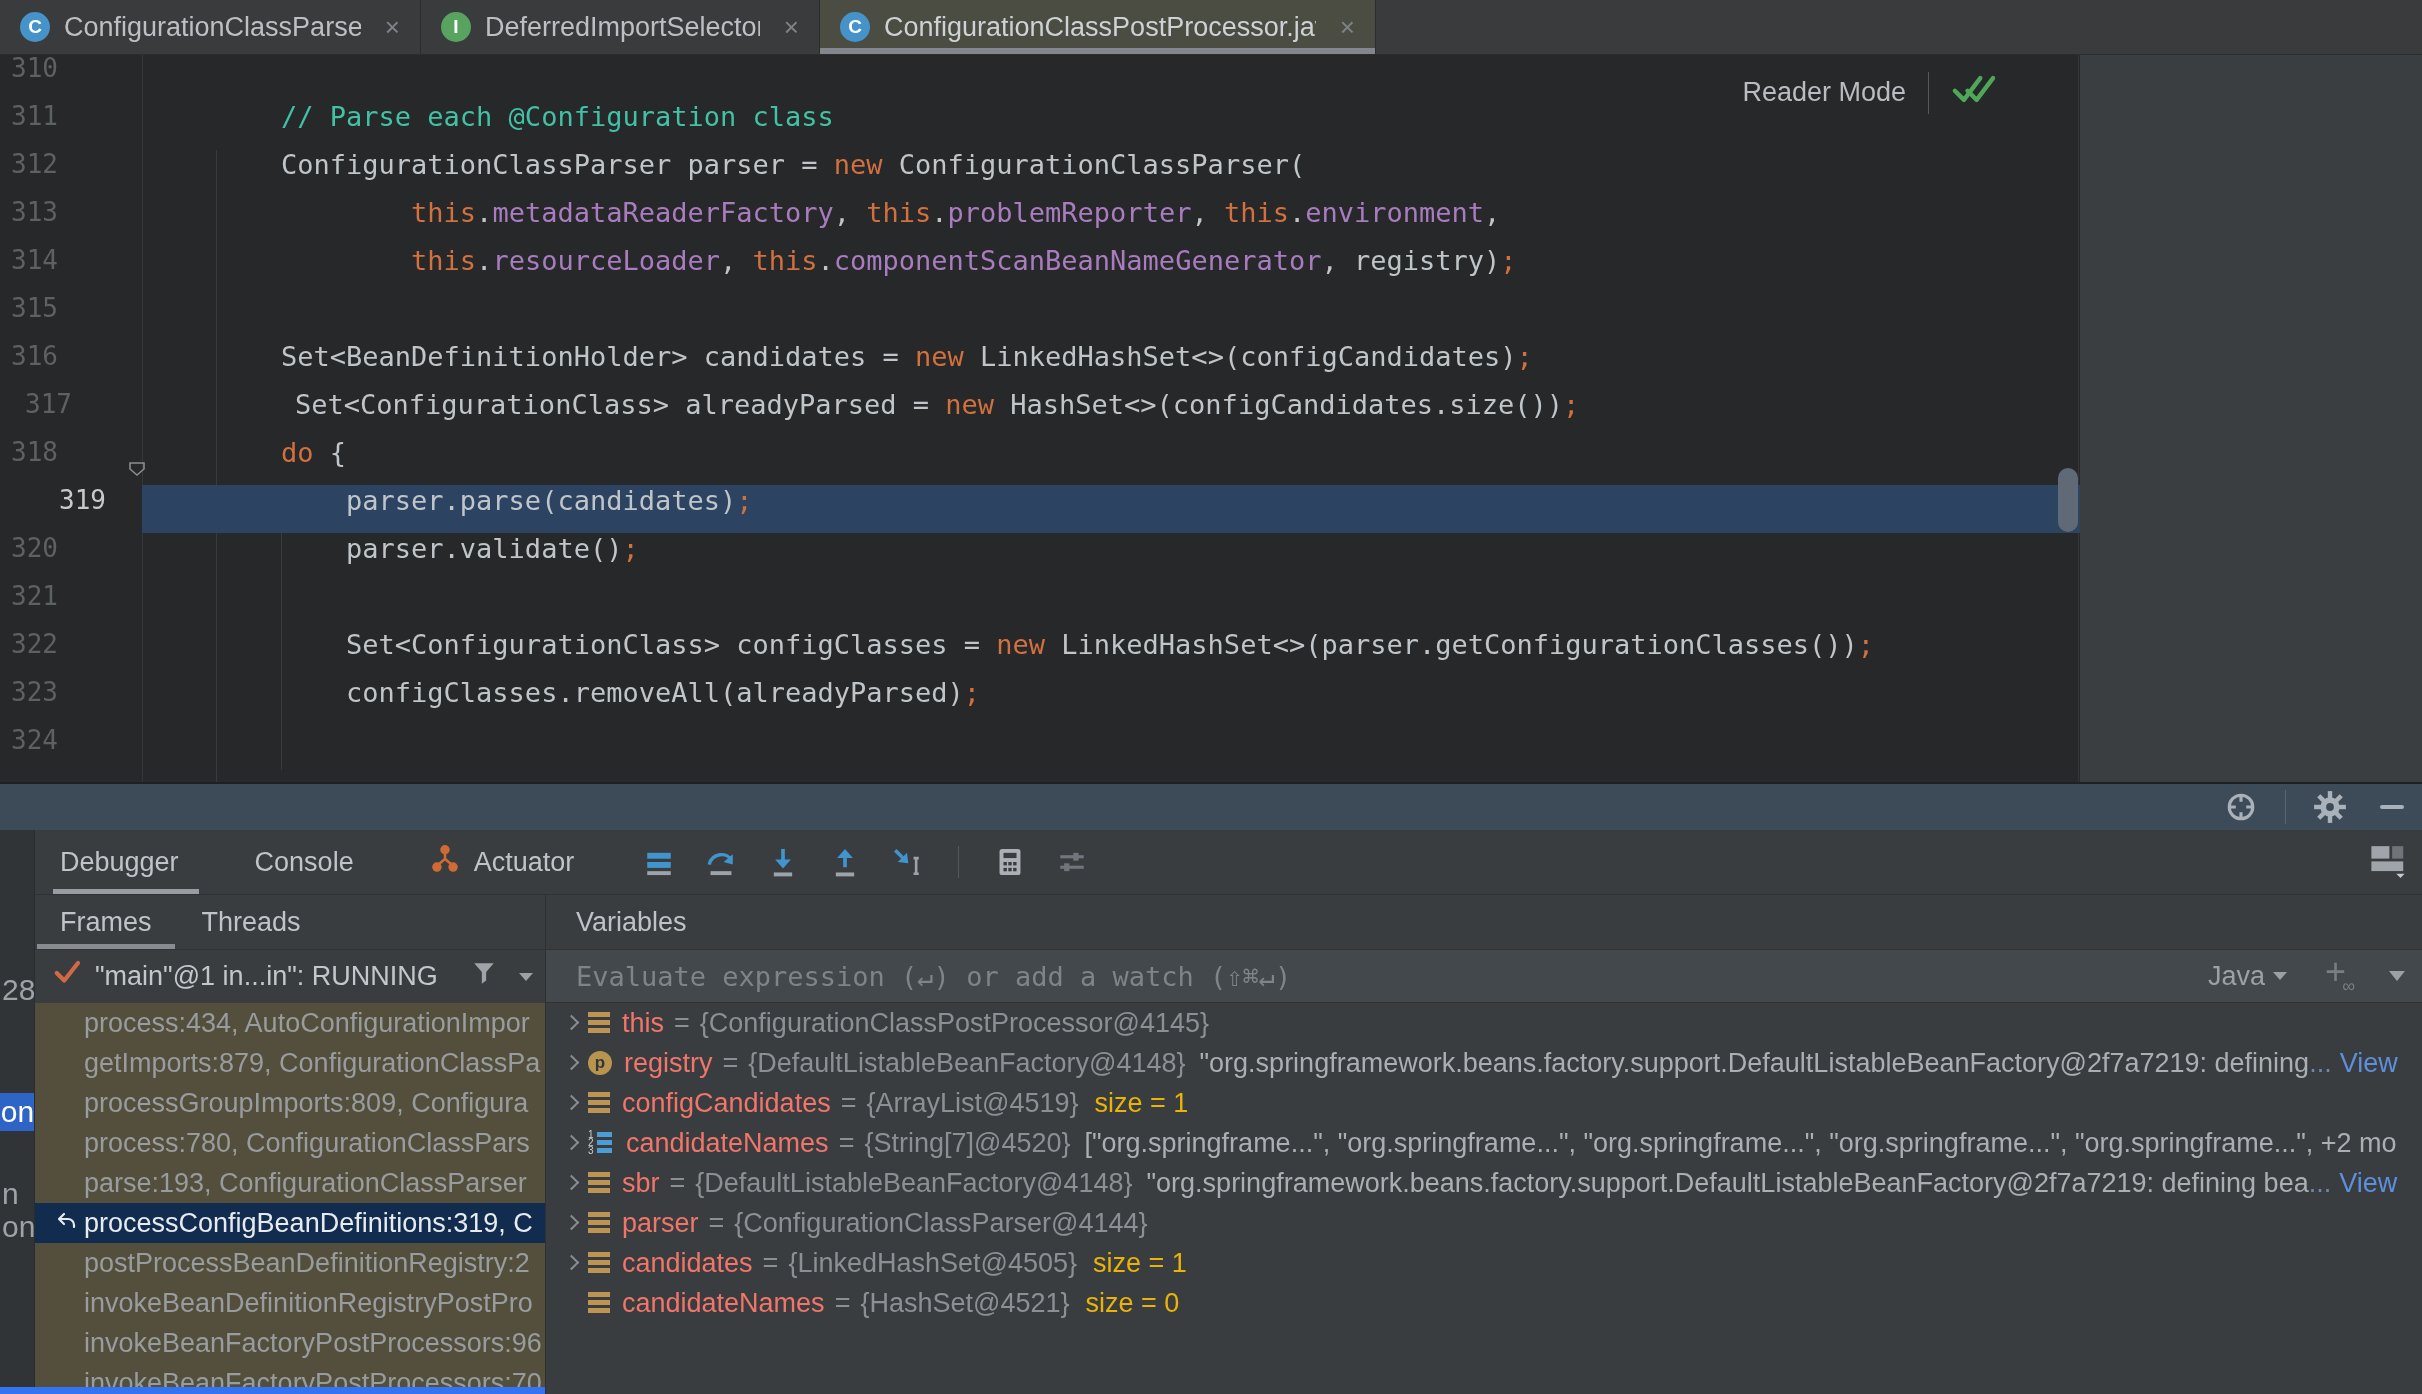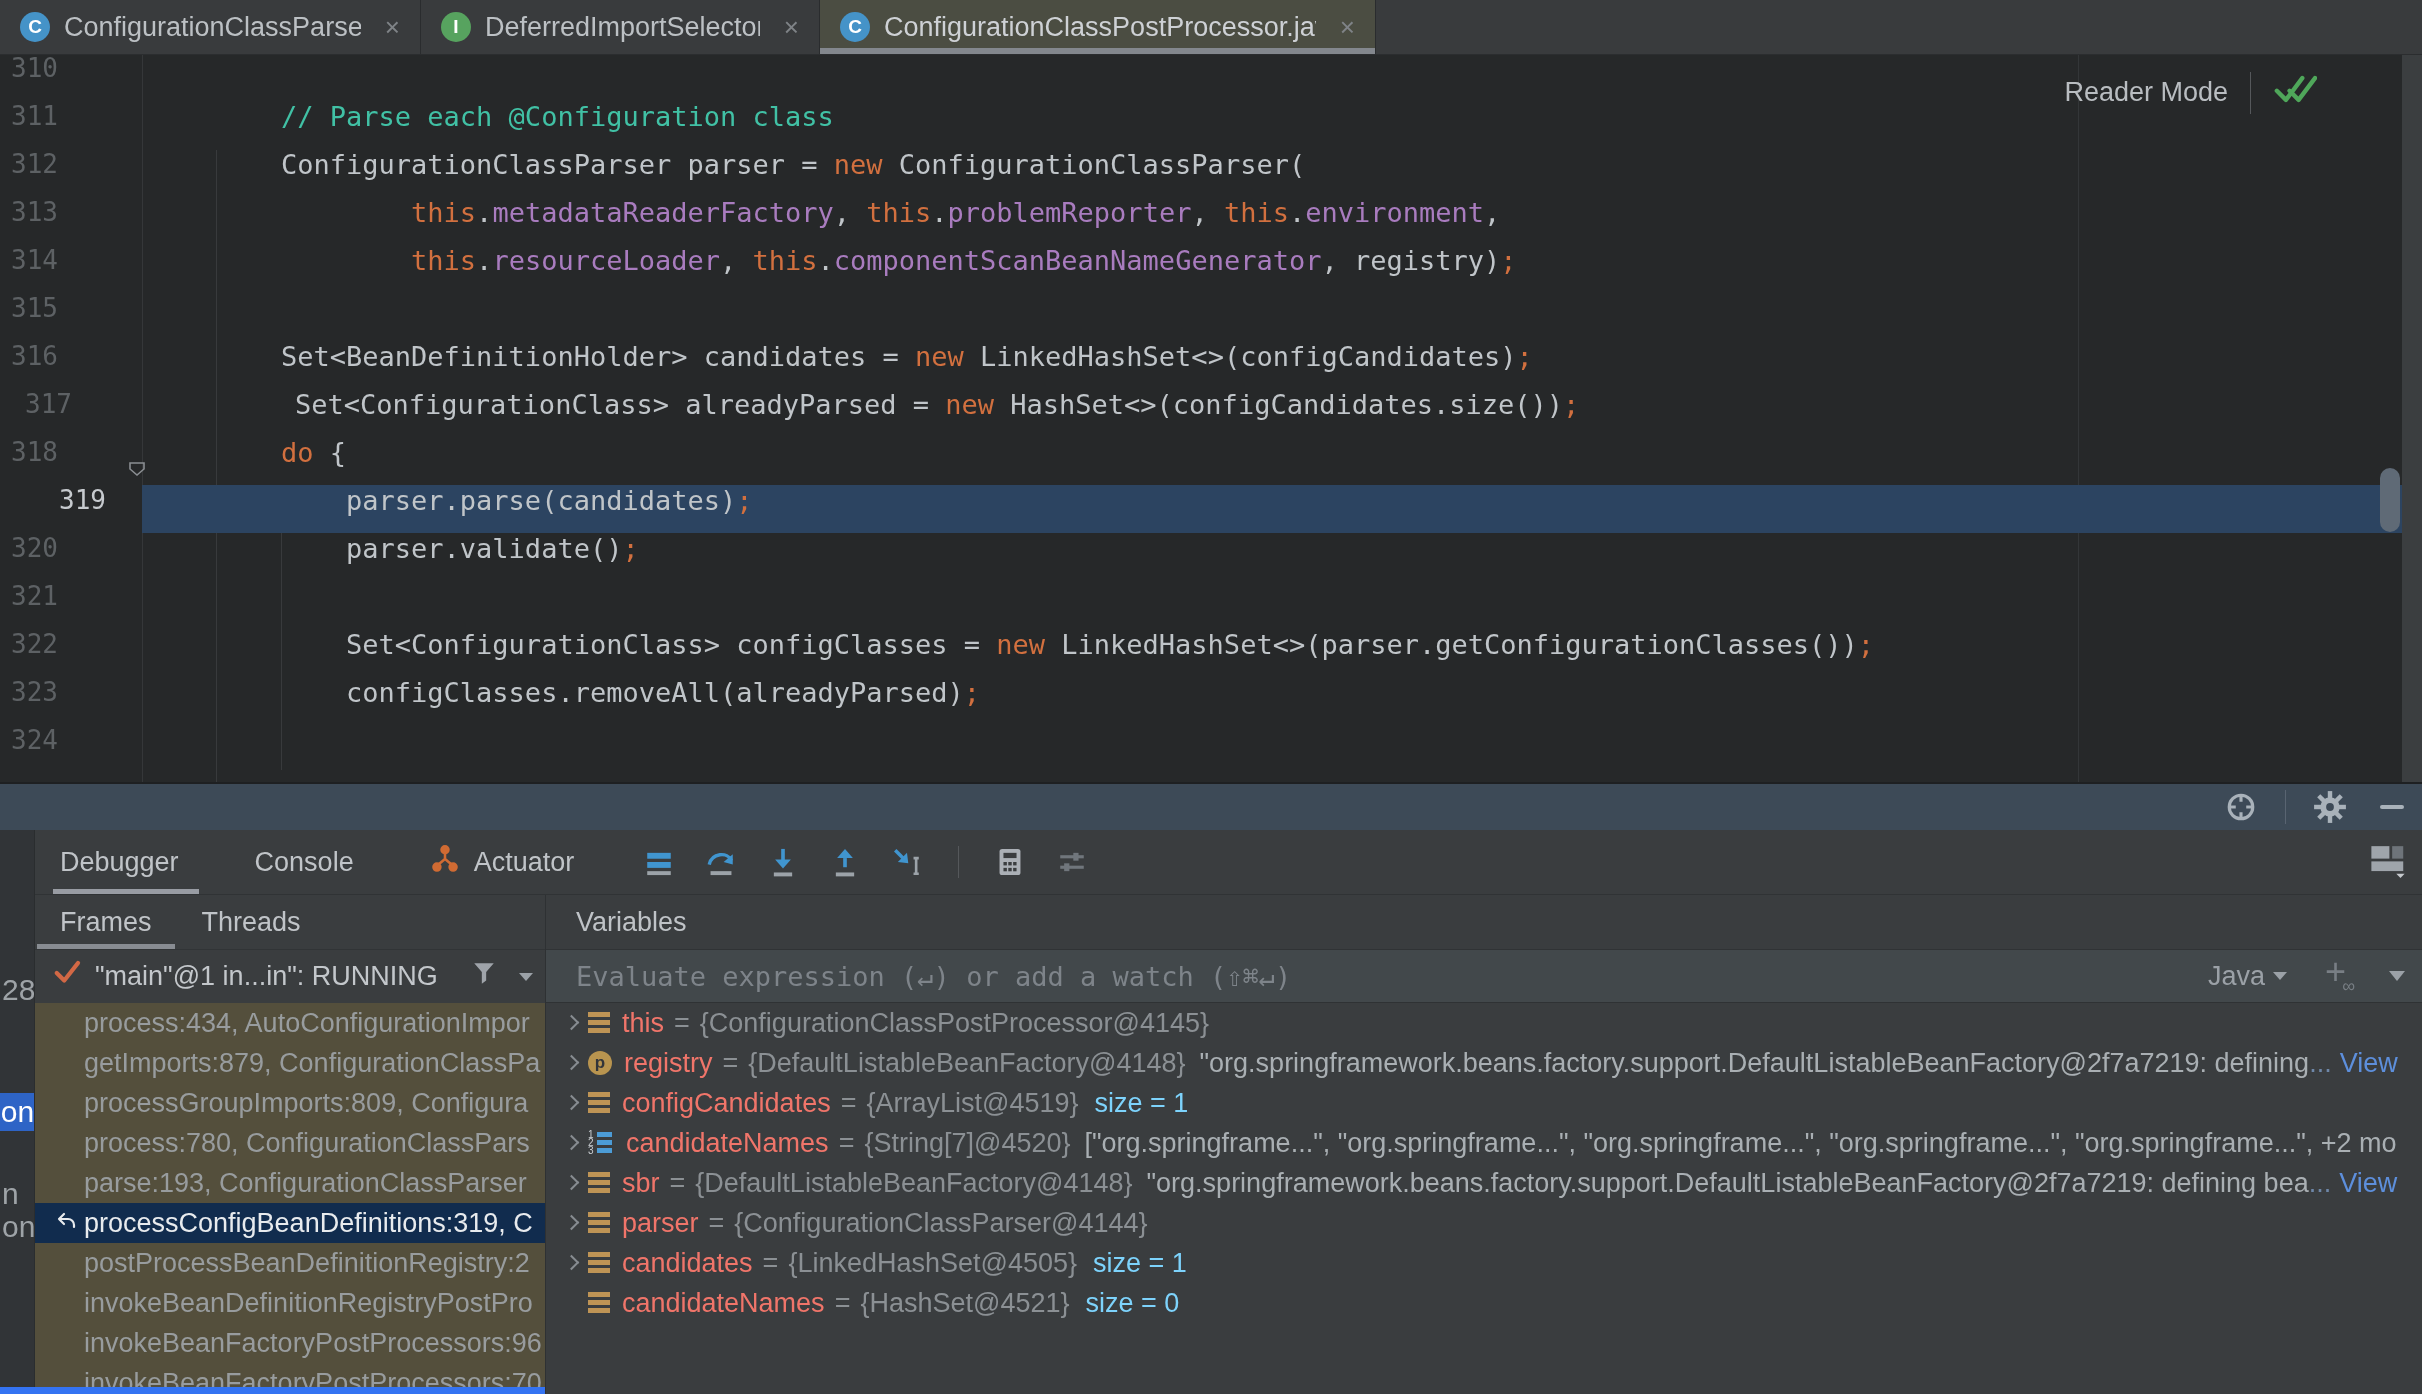--- a/index.html
+++ b/index.html
@@ -15,21 +15,21 @@
   .tab:nth-child(2){width:399px;}
   .tab:nth-child(3){width:556px;}
   .tab.active{background:#4b4d42;color:#ced1d5;}
   .tab.active::after{content:"";position:absolute;left:0;right:0;bottom:0;height:6px;background:#83878d;}
   .tab-ic{width:30px;height:30px;border-radius:50%;color:#fff;font-size:19px;font-weight:bold;
           display:flex;align-items:center;justify-content:center;flex:none;}
   .tab-label{white-space:nowrap;overflow:hidden;}
   .tab-close{color:#7f8387;font-size:26px;margin-left:auto;padding-left:10px;}
 
   
-  .editor{left:0;top:55px;width:2402px;height:727px;background:#262829;overflow:hidden;}
+  .editor{left:0;top:55px;width:2080px;height:727px;background:#262829;overflow:hidden;}
   .gutter-line{position:absolute;left:142px;top:0;bottom:0;width:1px;background:#353739;}
   .guide{position:absolute;width:1px;background:#383a3c;}
   .wrap-guide{position:absolute;left:2078px;top:0;bottom:0;width:1px;background:#333638;}
   .code-row{position:absolute;left:0;width:2422px;height:48px;line-height:48px;}
   .hl-band{position:absolute;left:142px;right:0;top:0;height:48px;background:#2c4461;}
   .lnum{position:absolute;left:0;top:0;width:58px;text-align:right;color:#5d6164;
         font:26px "DejaVu Sans Mono",monospace;}
   .cur .lnum{color:#c6cace;padding-left:48px;}
   .code-text{position:absolute;left:151px;top:0;margin:0;font:27px "DejaVu Sans Mono",monospace;
              white-space:pre;color:#c0c5c9;}
@@ -110,21 +110,21 @@
   .ic-param{width:24px;height:24px;border-radius:50%;background:#b8944f;color:#32353a;font-size:17px;font-weight:bold;
             display:flex;align-items:center;justify-content:center;}
   .ic-array{width:26px;}
   .ic-array::before{content:"1\A 2\A 3";white-space:pre;position:absolute;left:0;top:0;font-size:10px;line-height:8px;color:#c8ccd0;}
   .ic-array::after{content:"";position:absolute;left:9px;top:1px;width:15px;height:22px;
             background:repeating-linear-gradient(to bottom,#4c9cd6 0 5px,rgba(0,0,0,0) 5px 8px);}
   .vname{color:#f0756a;flex:none;}
   .veq{color:#8b9094;flex:none;padding:0 10px;}
   .vref{color:#8b9094;flex:none;}
   .vstr{color:#a9afb3;flex:0 1 auto;overflow:hidden;margin-left:14px;}
-  .vsize{color:#7dd3fc;flex:none;margin-left:16px;}
+  .vsize{color:#eab308;flex:none;margin-left:16px;}
   .vdots{color:#6e87a8;flex:none;}
   .vlink{color:#5d8fdc;flex:none;margin:0 6px 0 8px;}
 </style>
 </head>
 <body>
 
 <div class="stage">
 
   <div class="abs tabbar">
       <div class="tab">

